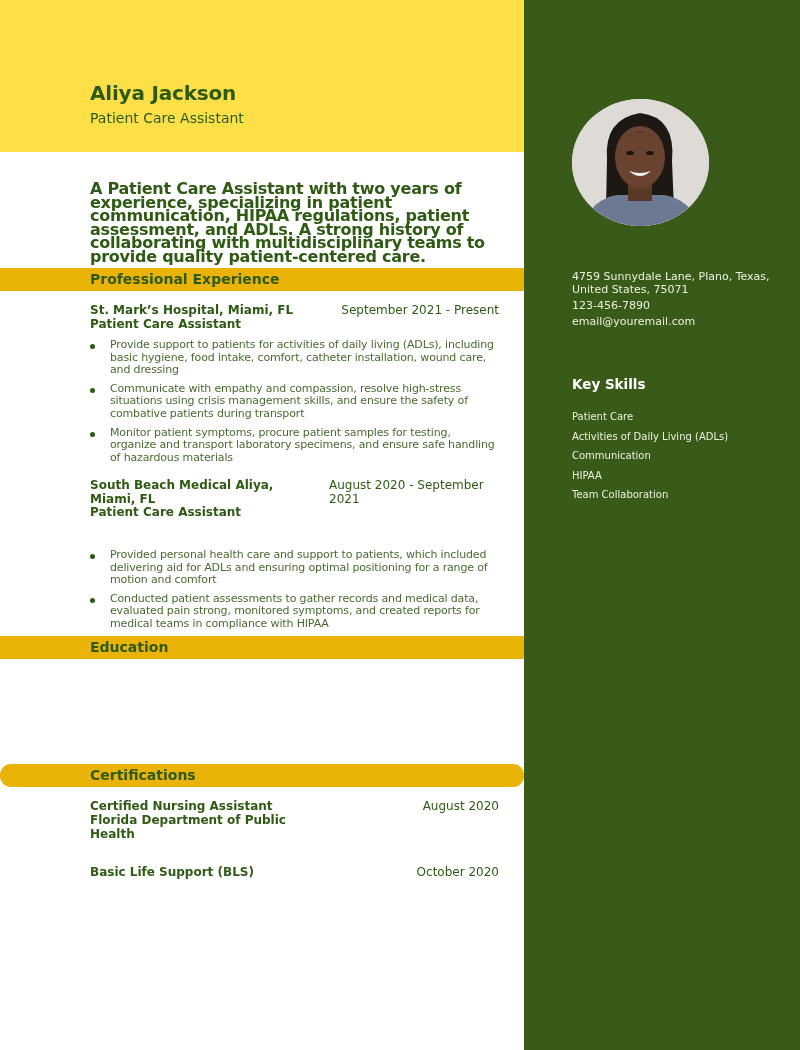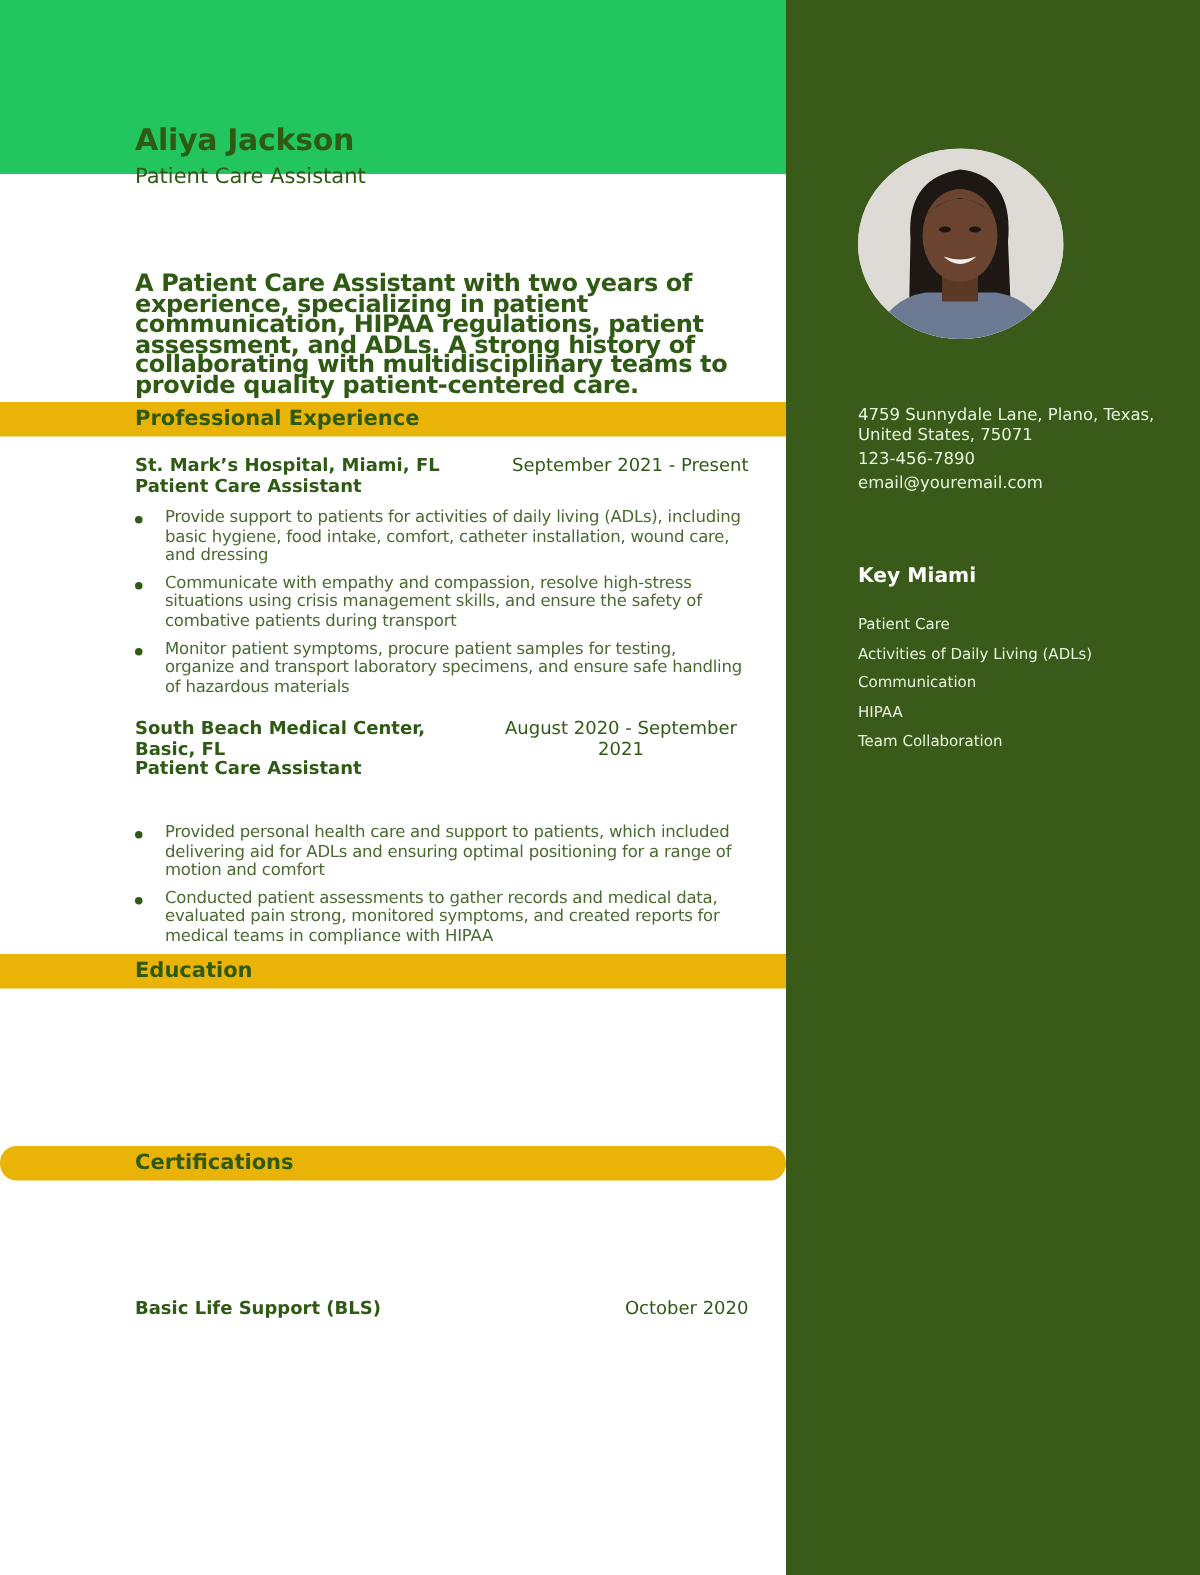--- a/index.html
+++ b/index.html
@@ -2,33 +2,33 @@
 <html><head>
   <meta charset="utf-8">
   <style>
     * { margin: 0; padding: 0; box-sizing: border-box; }
     html, body { width: 800px; height: 1050px; overflow: hidden; background: #ffffff; }
     body { font-family: "DejaVu Sans", "Liberation Sans", sans-serif; position: relative; color: #2e5a14; }
 
     .main { position: absolute; left: 0; top: 0; width: 524px; height: 1050px; background: #ffffff; }
     .sidebar { position: absolute; left: 524px; top: 0; width: 276px; height: 1050px; background: #3a5a19; }
 
-    .header-band { position: absolute; left: 0; top: 0; width: 524px; height: 116px; background: #22c55e; }
+    .header-band { position: absolute; left: 0; top: 0; width: 524px; height: 152px; background: #fde047; }
     .name { position: absolute; left: 90px; top: 81px; font-size: 20px; font-weight: bold; color: #2e5a14; letter-spacing: -0.2px; }
     .title { position: absolute; left: 90px; top: 110px; font-size: 14px; color: #2e5a14; }
 
     .summary { position: absolute; left: 90px; top: 182px; width: 418px; font-size: 16px; font-weight: bold; line-height: 13.6px; color: #2e5a14; letter-spacing: -0.25px; }
 
     .section-bar { position: absolute; left: 0; width: 524px; height: 23px; background: #eab308; }
     .section-bar span { position: absolute; left: 90px; top: 3px; font-size: 14px; font-weight: bold; color: #2e5a14; }
 
     .job-head { position: absolute; left: 90px; width: 409px; }
     .job-company { font-size: 12px; font-weight: bold; color: #2e5a14; line-height: 13.5px; width: 200px; }
     .job-role { font-size: 12px; font-weight: bold; color: #2e5a14; line-height: 13.5px; }
-    .job-date { position: absolute; right: 0; top: 0; font-size: 12px; color: #2e5a14; text-align: center; line-height: 13.5px; }
+    .job-date { position: absolute; right: 0; top: 0; font-size: 12px; color: #2e5a14; text-align: left; line-height: 13.5px; }
 
     .bullets { position: absolute; left: 90px; width: 410px; list-style: none; }
     .bullets li { position: relative; padding-left: 20px; font-size: 11px; line-height: 12.6px; color: #4a6a30; margin-bottom: 6px; letter-spacing: -0.15px; }
     .bullets li .dot { position: absolute; left: 0; top: 5px; width: 5px; height: 5px; border-radius: 50%; background: #2e5a14; }
 
     .edu { position: absolute; left: 90px; top: 672px; width: 409px; }
     .edu-degree, .edu-school { font-size: 11.5px; color: #4a6a30; line-height: 12.6px; }
     .edu-school { width: 200px; }
     .edu-date { position: absolute; right: 0; top: 0; font-size: 11.5px; color: #4a6a30; }
 
@@ -67,35 +67,39 @@
     <div class="job-role">Patient Care Assistant</div>
     <div class="job-date">September 2021 - Present</div>
   </div>
   <ul class="bullets" style="top:339px;">
     <li><span class="dot"></span><span>Provide support to patients for activities of daily living (ADLs), including basic hygiene, food intake, comfort, catheter installation, wound care, and dressing</span></li>
     <li><span class="dot"></span><span>Communicate with empathy and compassion, resolve high-stress situations using crisis management skills, and ensure the safety of combative patients during transport</span></li>
     <li><span class="dot"></span><span>Monitor patient symptoms, procure patient samples for testing, organize and transport laboratory specimens, and ensure safe handling of hazardous materials</span></li>
   </ul>
 
   <div class="job-head" style="top:479px;">
-    <div class="job-company">South Beach Medical Center, Basic, FL</div>
+    <div class="job-company">South Beach Medical Aliya, Miami, FL</div>
     <div class="job-role">Patient Care Assistant</div>
     <div class="job-date" style="width:170px;">August 2020 - September 2021</div>
   </div>
   <ul class="bullets" style="top:529px;margin-top:20px;">
     <li><span class="dot"></span><span>Provided personal health care and support to patients, which included delivering aid for ADLs and ensuring optimal positioning for a range of motion and comfort</span></li>
     <li><span class="dot"></span><span>Conducted patient assessments to gather records and medical data, evaluated pain strong, monitored symptoms, and created reports for medical teams in compliance with HIPAA</span></li>
   </ul>
 
   <div class="section-bar" style="top:636px;">
     <span>Education</span>
   </div>
 
   <div class="section-bar" style="top:764px;border-radius:11px;">
     <span>Certifications</span>
+  </div>
+  <div class="cert" style="top:799px;">
+    <div class="cert-name">Certified Nursing Assistant Florida Department of Public Health</div>
+    <div class="cert-date">August 2020</div>
   </div>
   <div class="cert" style="top:865px;">
     <div class="cert-name" style="width:260px;">Basic Life Support (BLS)</div>
     <div class="cert-date">October 2020</div>
   </div>
 </div>
 
 <div class="sidebar"></div>
 
 <div class="photo">
@@ -111,20 +115,20 @@
     <path d="M57 72 Q68 82 79 72 Q68 76 57 72 Z" fill="#f4f1ec"></path>
   </svg>
 </div>
 
 <div class="contact">
   <div>4759 Sunnydale Lane, Plano, Texas, United States, 75071</div>
   <div class="gap">123-456-7890</div>
   <div class="gap">email@youremail.com</div>
 </div>
 
-<div class="skills-title">Key Miami</div>
+<div class="skills-title">Key Skills</div>
 <ul class="skills">
   <li>Patient Care</li>
   <li>Activities of Daily Living (ADLs)</li>
   <li>Communication</li>
   <li>HIPAA</li>
   <li>Team Collaboration</li>
 </ul>
 
 </body></html>

